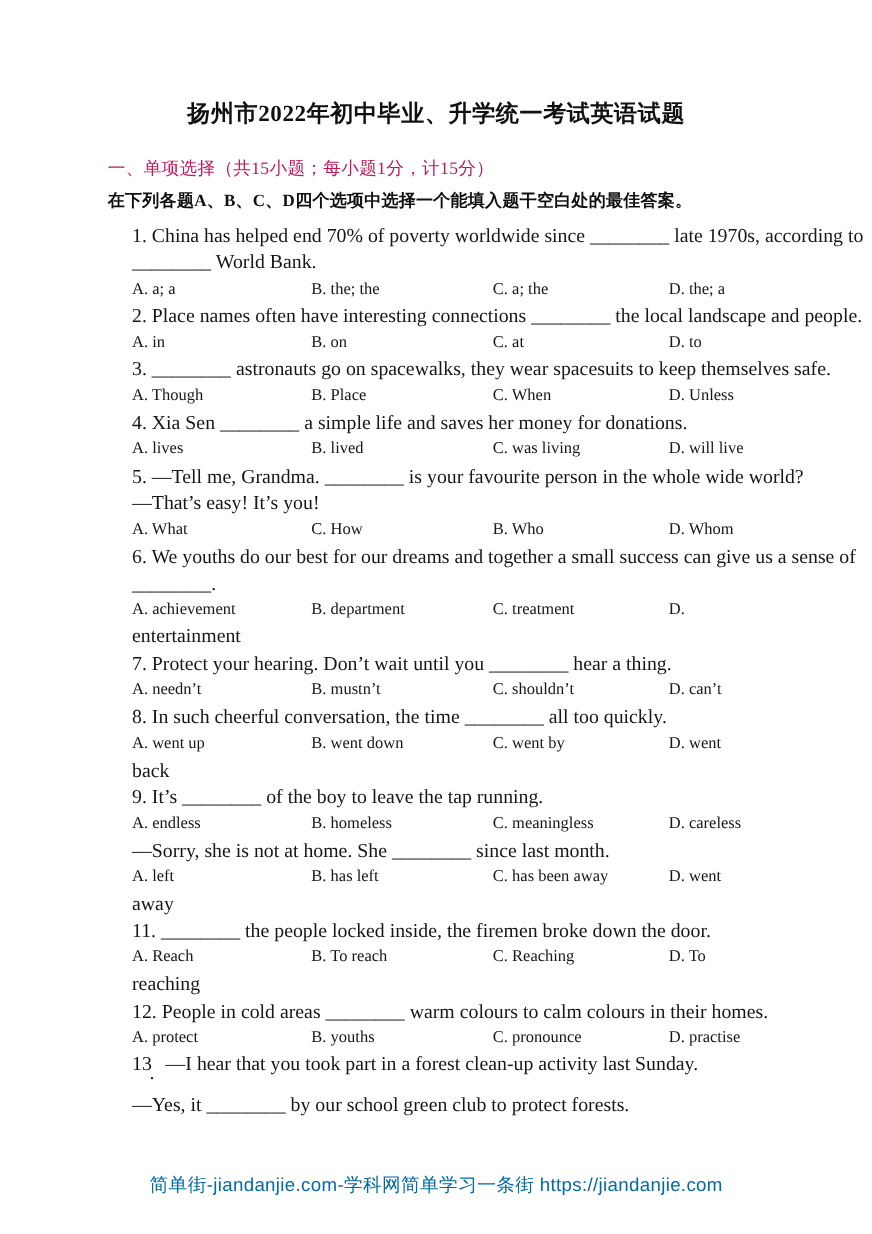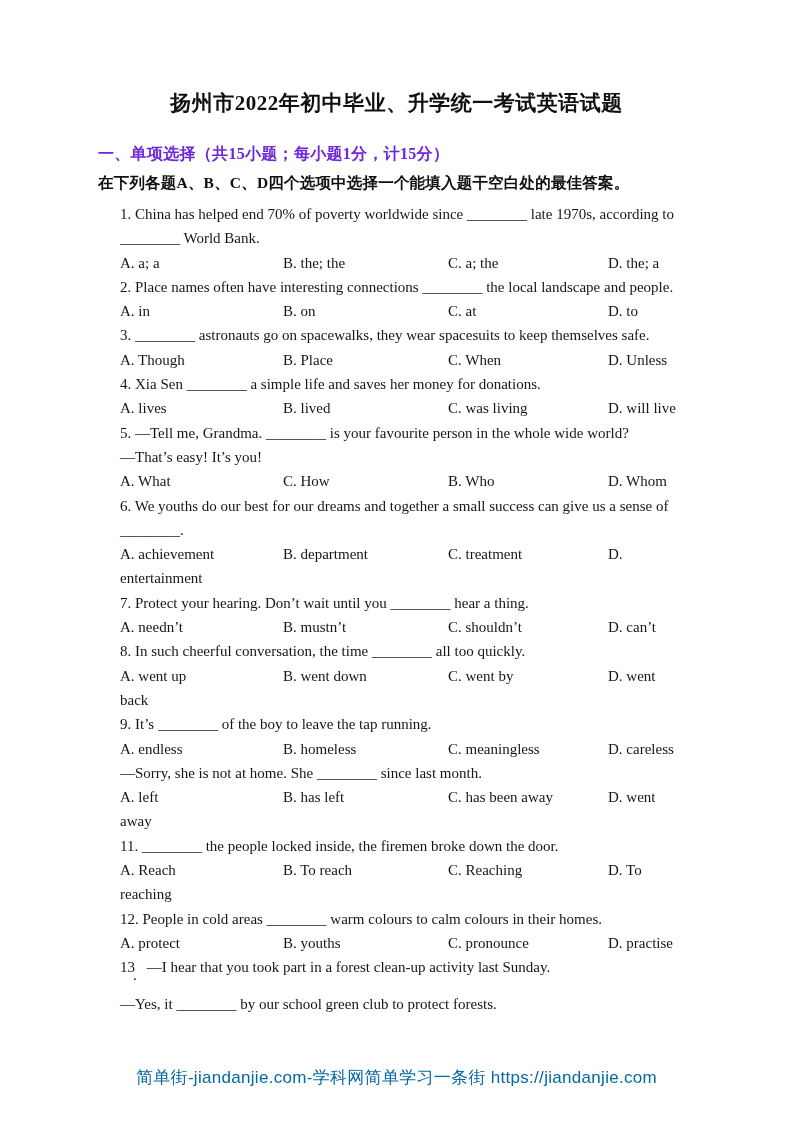--- a/index.html
+++ b/index.html
@@ -9,29 +9,29 @@
     color:#161616;
   }
   .doc{position:relative;width:793px;height:934px;background:#fff;}
   .title{
     margin:0;padding:88px 0 0 0;text-align:center;
     font-size:21px;line-height:30px;font-weight:700;color:#101010;
     letter-spacing:0.5px;
   }
   .sec-heading{
     margin:24px 121px 0 98px;font-size:16px;line-height:24px;
-    font-weight:700;color:#6d28d9;letter-spacing:0.3px;
+    font-weight:400;color:#be185d;letter-spacing:0.3px;
   }
   .sec-instruction{
     margin:5px 121px 0 98px;font-size:15.5px;line-height:24px;
     font-weight:700;color:#101010;letter-spacing:0.2px;
   }
   .body-block{margin-top:7px;}
   .line{
-    margin:0 110px 0 120px;font-size:15px;line-height:24.3px;
+    margin:0 110px 0 120px;font-size:18px;line-height:24.3px;
     white-space:nowrap;
   }
   .opts{
     margin:0 110px 0 120px;font-size:15px;line-height:24.3px;
     display:grid;grid-template-columns:163px 165px 160px 1fr;
     white-space:nowrap;
   }
   .gap-before{margin-top:12px;}
   .subdot{
     position:relative;top:8px;left:-2px;margin-right:8px;display:inline-block;

